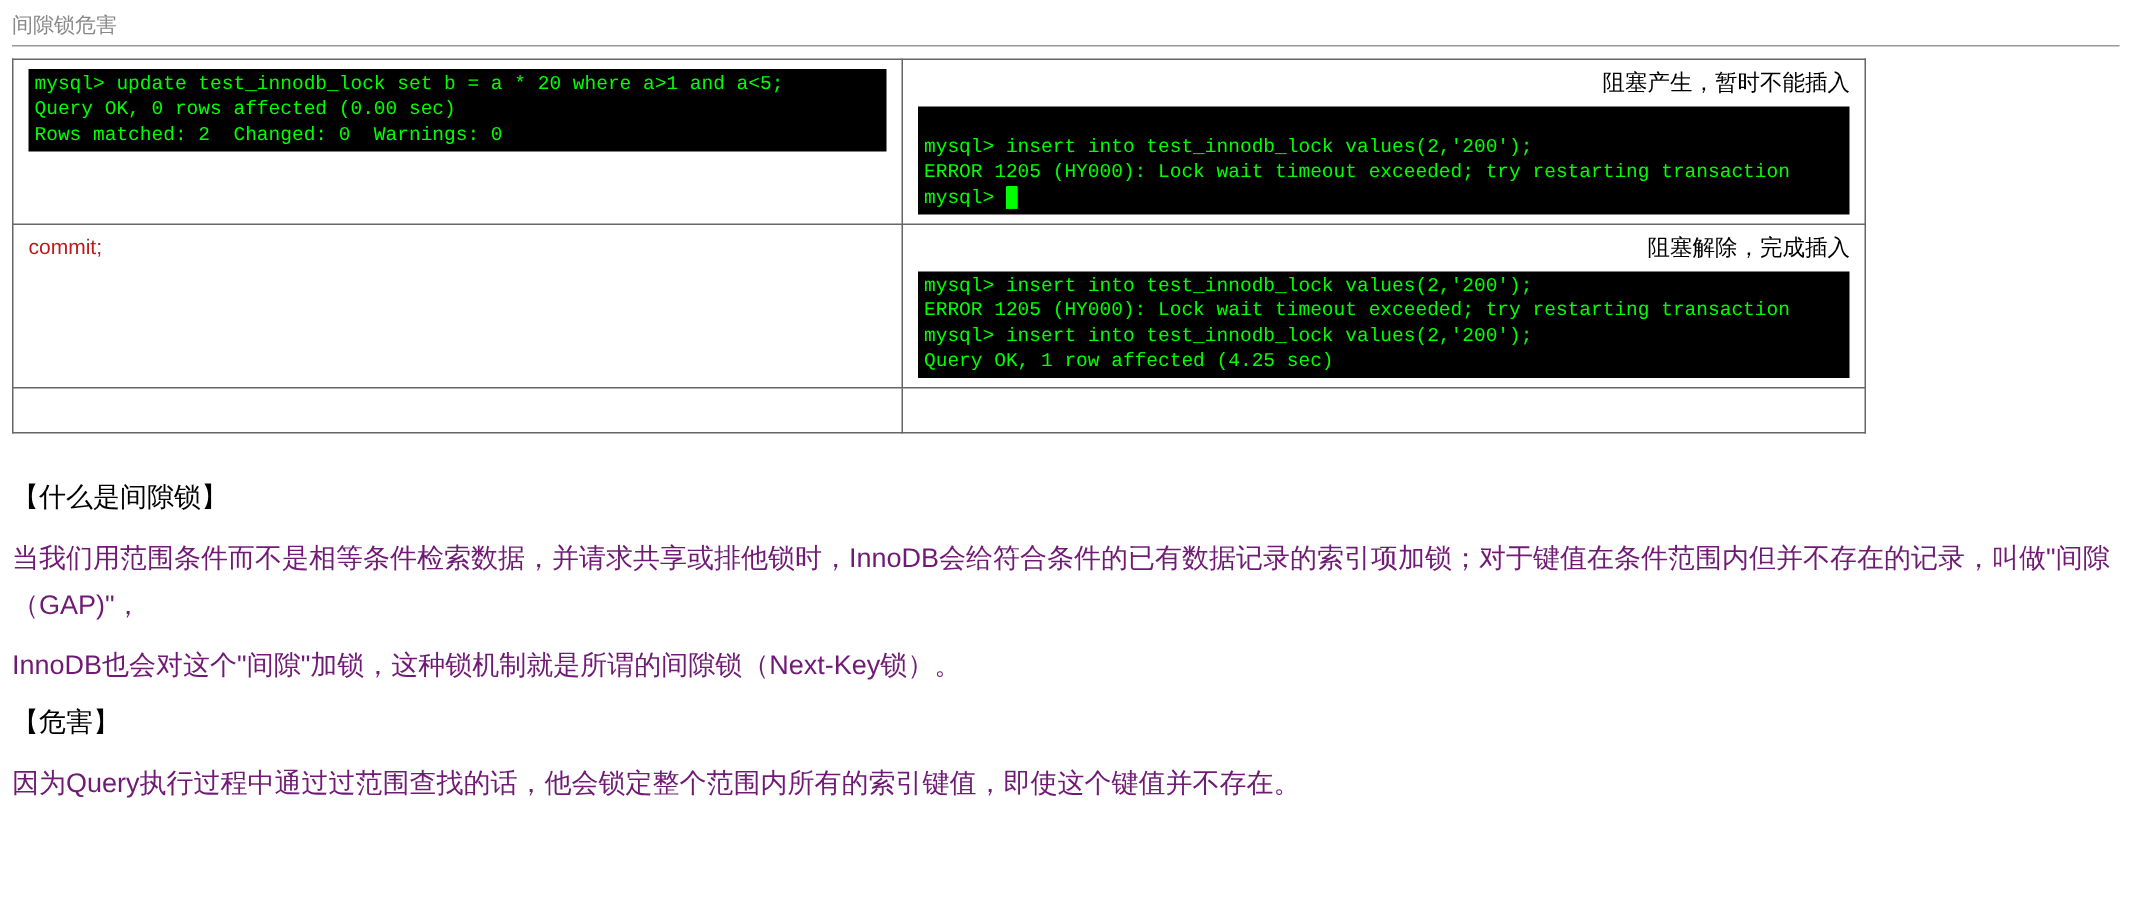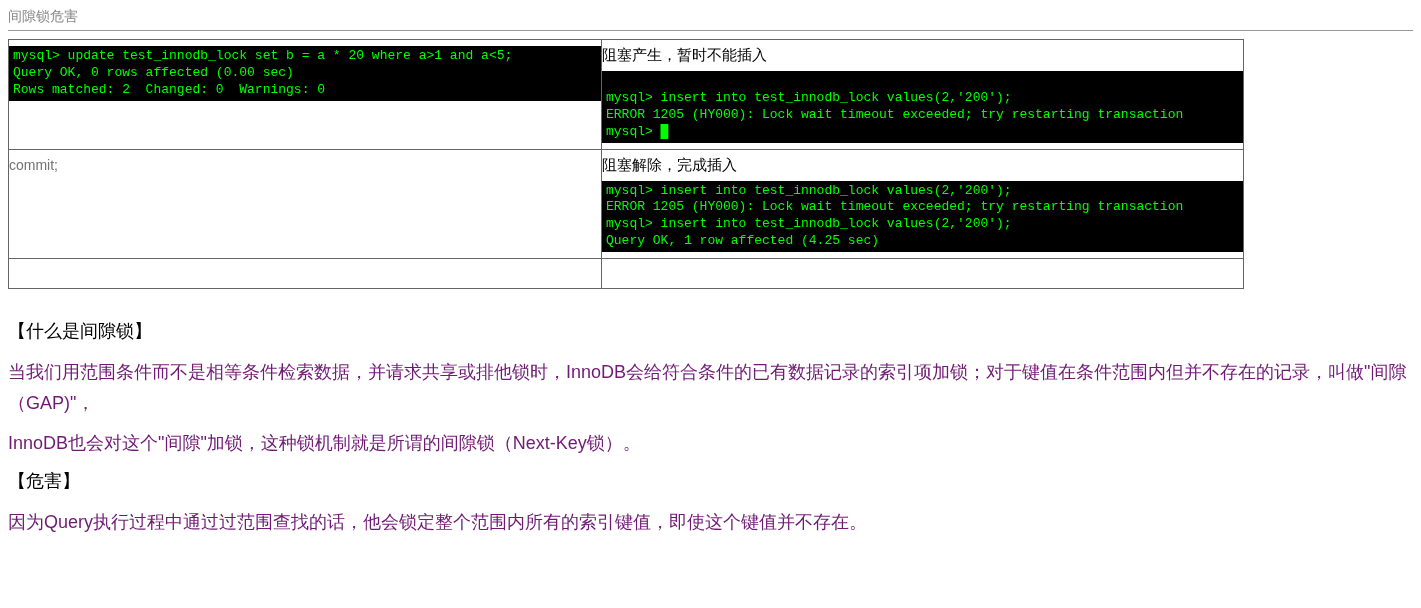--- a/index.html
+++ b/index.html
@@ -25,21 +25,21 @@
       border-top: 1px solid #999;
       margin-bottom: 8px;
     }
     table {
       border-collapse: collapse;
       width: 88%;
       margin-bottom: 30px;
     }
     td {
       border: 1px solid #666;
-      padding: 6px 0;
+      padding: 6px 10px;
       vertical-align: top;
     }
     td.left-col {
       width: 48%;
     }
     td.right-col {
       width: 52%;
     }
     .terminal {
       background: #000;
@@ -56,24 +56,25 @@
       margin-top: 0;
     }
     .cursor-block {
       background: #00ff00;
       color: #00ff00;
     }
     .plain-cell-text {
       font-size: 15px;
       color: #000;
       margin-bottom: 6px;
+      text-align: right;
     }
     .commit-text {
       font-size: 14px;
-      color: #737373;
+      color: #b91c1c;
     }
     .section-heading {
       font-size: 18px;
       margin-bottom: 14px;
       color: #000;
     }
     .body-para {
       font-size: 18px;
       line-height: 1.7;
       color: #701a75;

